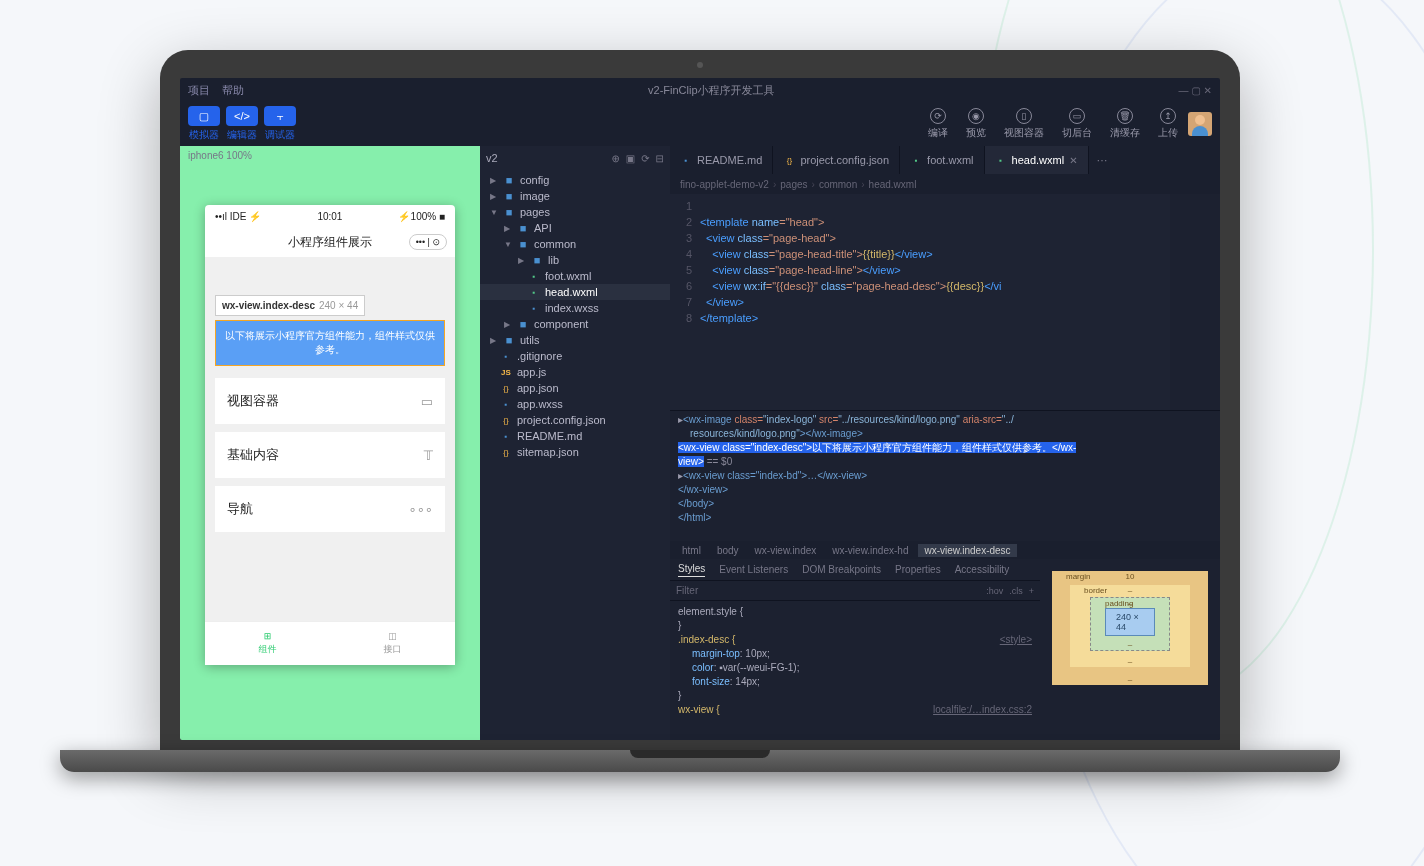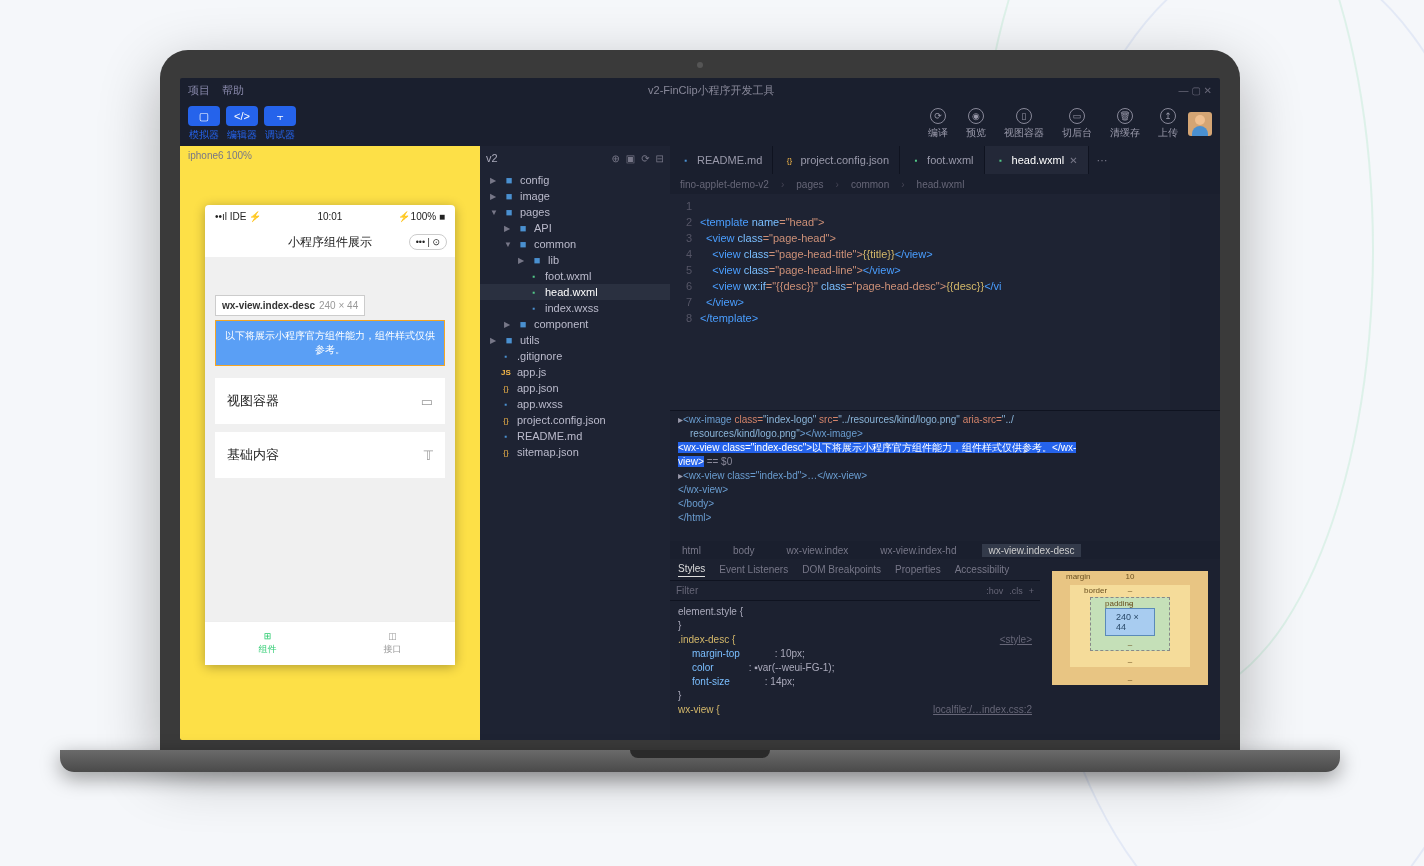--- a/index.html
+++ b/index.html
@@ -35,21 +35,21 @@
 .tool-act { display: flex; flex-direction: column; align-items: center; gap: 2px; color: #99a; font-size: 10px; }
 .tool-act .ico { width: 16px; height: 16px; border: 1px solid #889; border-radius: 50%; display: flex; align-items: center; justify-content: center; font-size: 9px; }
 .avatar { width: 24px; height: 24px; background: #d4a574; border-radius: 3px; position: relative; overflow: hidden; }
 .avatar::before { content: ""; position: absolute; top: 3px; left: 7px; width: 10px; height: 10px; background: #f0c090; border-radius: 50%; }
 .avatar::after { content: ""; position: absolute; bottom: -4px; left: 4px; width: 16px; height: 14px; background: #4a90d0; border-radius: 8px 8px 0 0; }
 
 
 .main { flex: 1; display: flex; overflow: hidden; }
 
 
-.sim-panel { width: 300px; background: #fde047; display: flex; flex-direction: column; }
+.sim-panel { width: 300px; background: #86efac; display: flex; flex-direction: column; }
 .sim-info { padding: 4px 8px; color: #778; font-size: 10px; }
 .phone { margin: 40px auto 0; width: 250px; height: 460px; background: #fff; border-radius: 4px; display: flex; flex-direction: column; color: #222; box-shadow: 0 2px 12px rgba(0,0,0,0.3); }
 .phone-status { height: 22px; display: flex; align-items: center; justify-content: space-between; padding: 0 10px; font-size: 10px; }
 .phone-title-row { height: 30px; display: flex; align-items: center; justify-content: center; position: relative; font-size: 12px; font-weight: 500; }
 .phone-caps { position: absolute; right: 8px; display: flex; gap: 4px; }
 .cap-pill { border: 1px solid #ccc; border-radius: 12px; padding: 2px 6px; font-size: 9px; display: flex; align-items: center; gap: 4px; }
 .phone-body { flex: 1; padding: 8px 10px; background: #f0f0f0; overflow: hidden; }
 .inspector-tip { background: #fff; border: 1px solid #ccc; padding: 4px 6px; font-size: 10px; margin: 30px 0 4px; display: inline-block; }
 .inspector-tip b { color: #333; }
 .inspector-tip span { color: #999; margin-left: 4px; }
@@ -76,54 +76,54 @@
 .fico.wxss { color: #4a90d0; font-size: 8px; }
 .fico.md { color: #4a90d0; font-size: 8px; }
 
 
 .editor-area { flex: 1; display: flex; flex-direction: column; background: #1a1f2e; overflow: hidden; }
 .tab-strip { height: 28px; display: flex; align-items: stretch; background: #1a1f2e; }
 .ed-tab { display: flex; align-items: center; gap: 5px; padding: 0 10px; color: #99a; font-size: 11px; cursor: pointer; border-right: 1px solid #0f1320; }
 .ed-tab.active { background: #232838; color: #fff; }
 .ed-tab .close { color: #778; font-size: 10px; }
 .tab-more { padding: 0 8px; display: flex; align-items: center; color: #778; }
-.breadcrumb { height: 20px; display: flex; align-items: center; gap: 12px; padding: 0 10px; color: #667; font-size: 10px; }
+.breadcrumb { height: 20px; display: flex; align-items: center; gap: 4px; padding: 0 10px; color: #667; font-size: 10px; }
 .breadcrumb .sep { color: #445; }
 .code { flex: 1; display: flex; font-family: Consolas, monospace; font-size: 11px; overflow: hidden; background: #1e2333; position: relative; }
 .minimap { position: absolute; right: 0; top: 0; width: 50px; height: 100%; background: #1a1f2e; opacity: 0.5; }
 .gutter { width: 30px; text-align: right; padding: 4px 8px 4px 0; color: #556; line-height: 16px; }
 .code-lines { padding: 4px 0; line-height: 16px; white-space: pre; color: #aab; }
 .tag { color: #4a9eff; }
 .attr { color: #7bbfff; }
 .str { color: #ce9178; }
 .brace { color: #d4b86a; }
 
 
 .devtools { height: 330px; display: flex; flex-direction: column; background: #1c2130; border-top: 1px solid #0f1320; font-size: 10px; }
 .dt-tabs { height: 22px; display: flex; align-items: center; gap: 14px; padding: 0 8px; color: #778; }
 .dt-tabs .active { color: #ddd; }
 .dom-panel { flex: 0 0 130px; overflow: hidden; padding: 2px 8px; font-family: Consolas, monospace; color: #99a; line-height: 14px; }
 .dom-panel .hl { background: #2563eb; color: #fff; display: inline; }
 .dom-tag { color: #6a9dd0; }
 .dom-attr { color: #d4846a; }
 .dom-cls { color: #8ab4d8; }
-.crumbs { height: 18px; display: flex; align-items: center; gap: 20px; padding: 0 6px; background: #1a1f2e; color: #778; }
+.crumbs { height: 18px; display: flex; align-items: center; gap: 4px; padding: 0 6px; background: #1a1f2e; color: #778; }
 .crumb { padding: 1px 6px; }
 .crumb.active { background: #333a4a; color: #ccc; }
 .styles-row { flex: 1; display: flex; overflow: hidden; }
 .styles-left { flex: 1; display: flex; flex-direction: column; }
 .style-tabs { height: 22px; display: flex; align-items: center; gap: 14px; padding: 0 8px; color: #778; border-bottom: 1px solid #0f1320; }
 .style-tabs .active { color: #ddd; border-bottom: 1px solid #ddd; padding-bottom: 2px; }
 .filter-row { height: 20px; display: flex; align-items: center; padding: 0 6px; color: #667; border-bottom: 1px solid #0f1320; }
 .filter-row .sp { flex: 1; }
 .filter-row .pills { display: flex; gap: 6px; font-size: 9px; }
 .css-rules { flex: 1; padding: 4px 8px; font-family: Consolas, monospace; color: #aab; line-height: 14px; overflow: hidden; }
 .css-sel { color: #d4b86a; }
 .css-prop { color: #7bbfff; margin-left: 14px; }
-.css-val { color: #aab; margin-left: 35px; }
+.css-val { color: #aab; }
 .css-src { float: right; color: #667; text-decoration: underline; }
 .box-model { width: 180px; padding: 12px; display: flex; align-items: flex-start; justify-content: center; }
 .bm-margin { background: #e8c583; padding: 14px 18px 18px; font-size: 8px; color: #6a5020; position: relative; }
 .bm-border { background: #f5dc9a; padding: 12px 20px 16px; position: relative; }
 .bm-padding { background: #c5e0b8; border: 1px dashed #888; padding: 10px 14px 14px; position: relative; }
 .bm-content { background: #a8ccf0; border: 1px solid #5a8ab8; padding: 3px 10px; color: #2a4a6a; font-size: 9px; }
 .bm-label { position: absolute; top: 1px; left: 14px; }
 .bm-val-t { position: absolute; top: 1px; left: 50%; transform: translateX(-50%); }
 .bm-dash { position: absolute; left: 50%; transform: translateX(-50%); }
 </style>
@@ -213,20 +213,24 @@
             <b>wx-view.index-desc</b><span>240 × 44</span>
           </div>
           <div class="highlighted">以下将展示小程序官方组件能力，组件样式仅供参考。</div>
           <div class="menu-card">
                   <span>视图容器</span>
                   <span class="ico">▭</span>
                 </div>
           <div class="menu-card">
                   <span>基础内容</span>
                   <span class="ico">𝕋</span>
+                </div>
+          <div class="menu-card">
+                  <span>导航</span>
+                  <span class="ico">∘∘∘</span>
                 </div>
         </div>
         <div class="phone-tabs">
           <div class="phone-tab active">
                   <span>⊞</span>
                   <span>组件</span>
                 </div>
           <div class="phone-tab">
                   <span>◫</span>
                   <span>接口</span>

